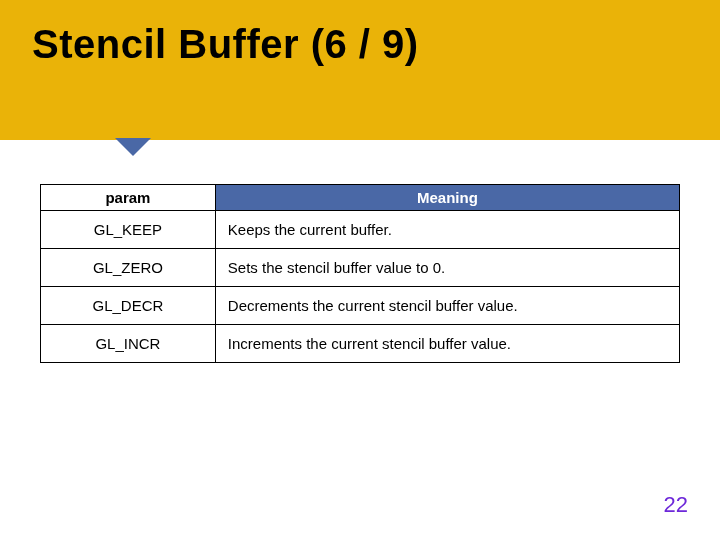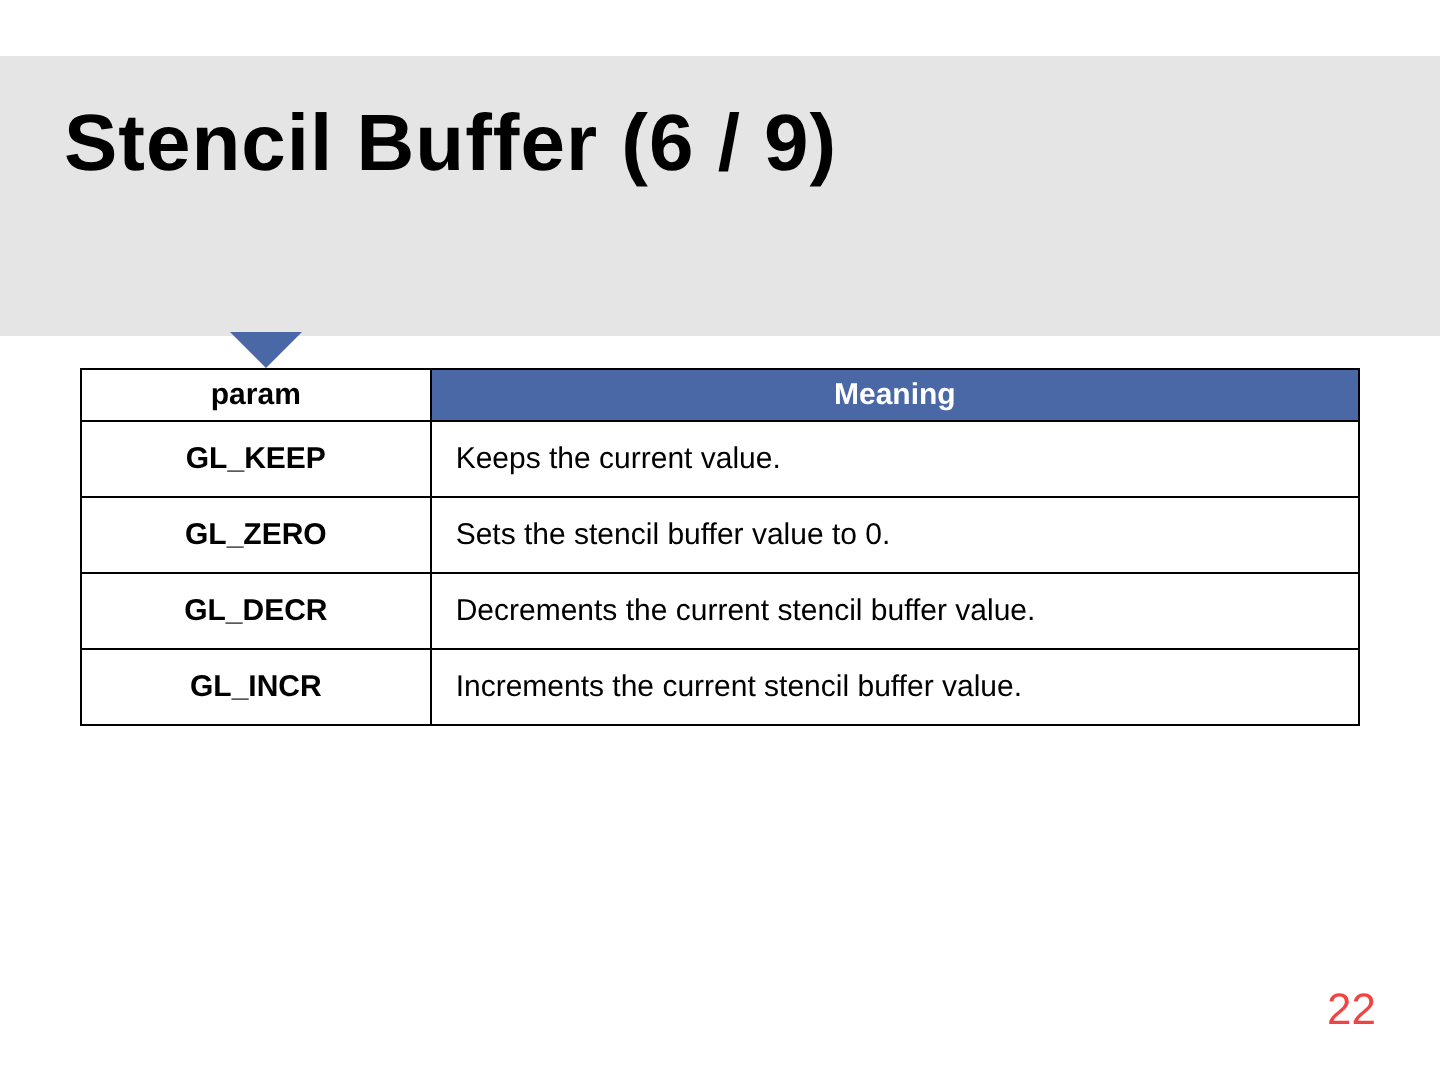--- a/index.html
+++ b/index.html
@@ -7,24 +7,23 @@
   body {
     background: #ffffff;
     font-family: Arial, "Helvetica Neue", Helvetica, sans-serif;
     color: #000;
     position: relative;
     overflow: hidden;
   }
 
   .title-band {
     position: relative;
-    background: #e5e5e5;
+    background: #eab308;
     height: 140px;
     width: 100%;
-    margin-top: 28px;
   }
   .title-text {
     position: absolute;
     top: 22px;
     left: 32px;
     font-size: 40px;
     font-weight: 700;
     color: #000;
     letter-spacing: 0.5px;
   }
@@ -65,50 +64,50 @@
     background: #ffffff;
     color: #000;
   }
   .hdr-meaning {
     background: #4a68a6;
     color: #ffffff;
   }
 
   .param-cell {
     text-align: center;
-    font-weight: 700;
+    font-weight: 400;
   }
 
   .page-num {
     position: absolute;
     right: 32px;
     bottom: 22px;
     font-size: 22px;
-    color: #ef4444;
+    color: #6d28d9;
   }
 </style>
 </head>
 <body>
 
 <div class="title-band">
   <div class="title-text">Stencil Buffer (6 / 9)</div>
   <div class="notch"></div>
 </div>
 
 <table class="table">
   <thead>
     <tr>
       <th class="col-param hdr-param">param</th>
       <th class="col-meaning hdr-meaning">Meaning</th>
     </tr>
   </thead>
   <tbody>
     <tr>
       <td class="col-param param-cell">GL_KEEP</td>
-      <td class="col-meaning">Keeps the current value.</td>
+      <td class="col-meaning">Keeps the current buffer.</td>
     </tr>
     <tr>
       <td class="col-param param-cell">GL_ZERO</td>
       <td class="col-meaning">Sets the stencil buffer value to 0.</td>
     </tr>
     <tr>
       <td class="col-param param-cell">GL_DECR</td>
       <td class="col-meaning">Decrements the current stencil buffer value.</td>
     </tr>
     <tr>

